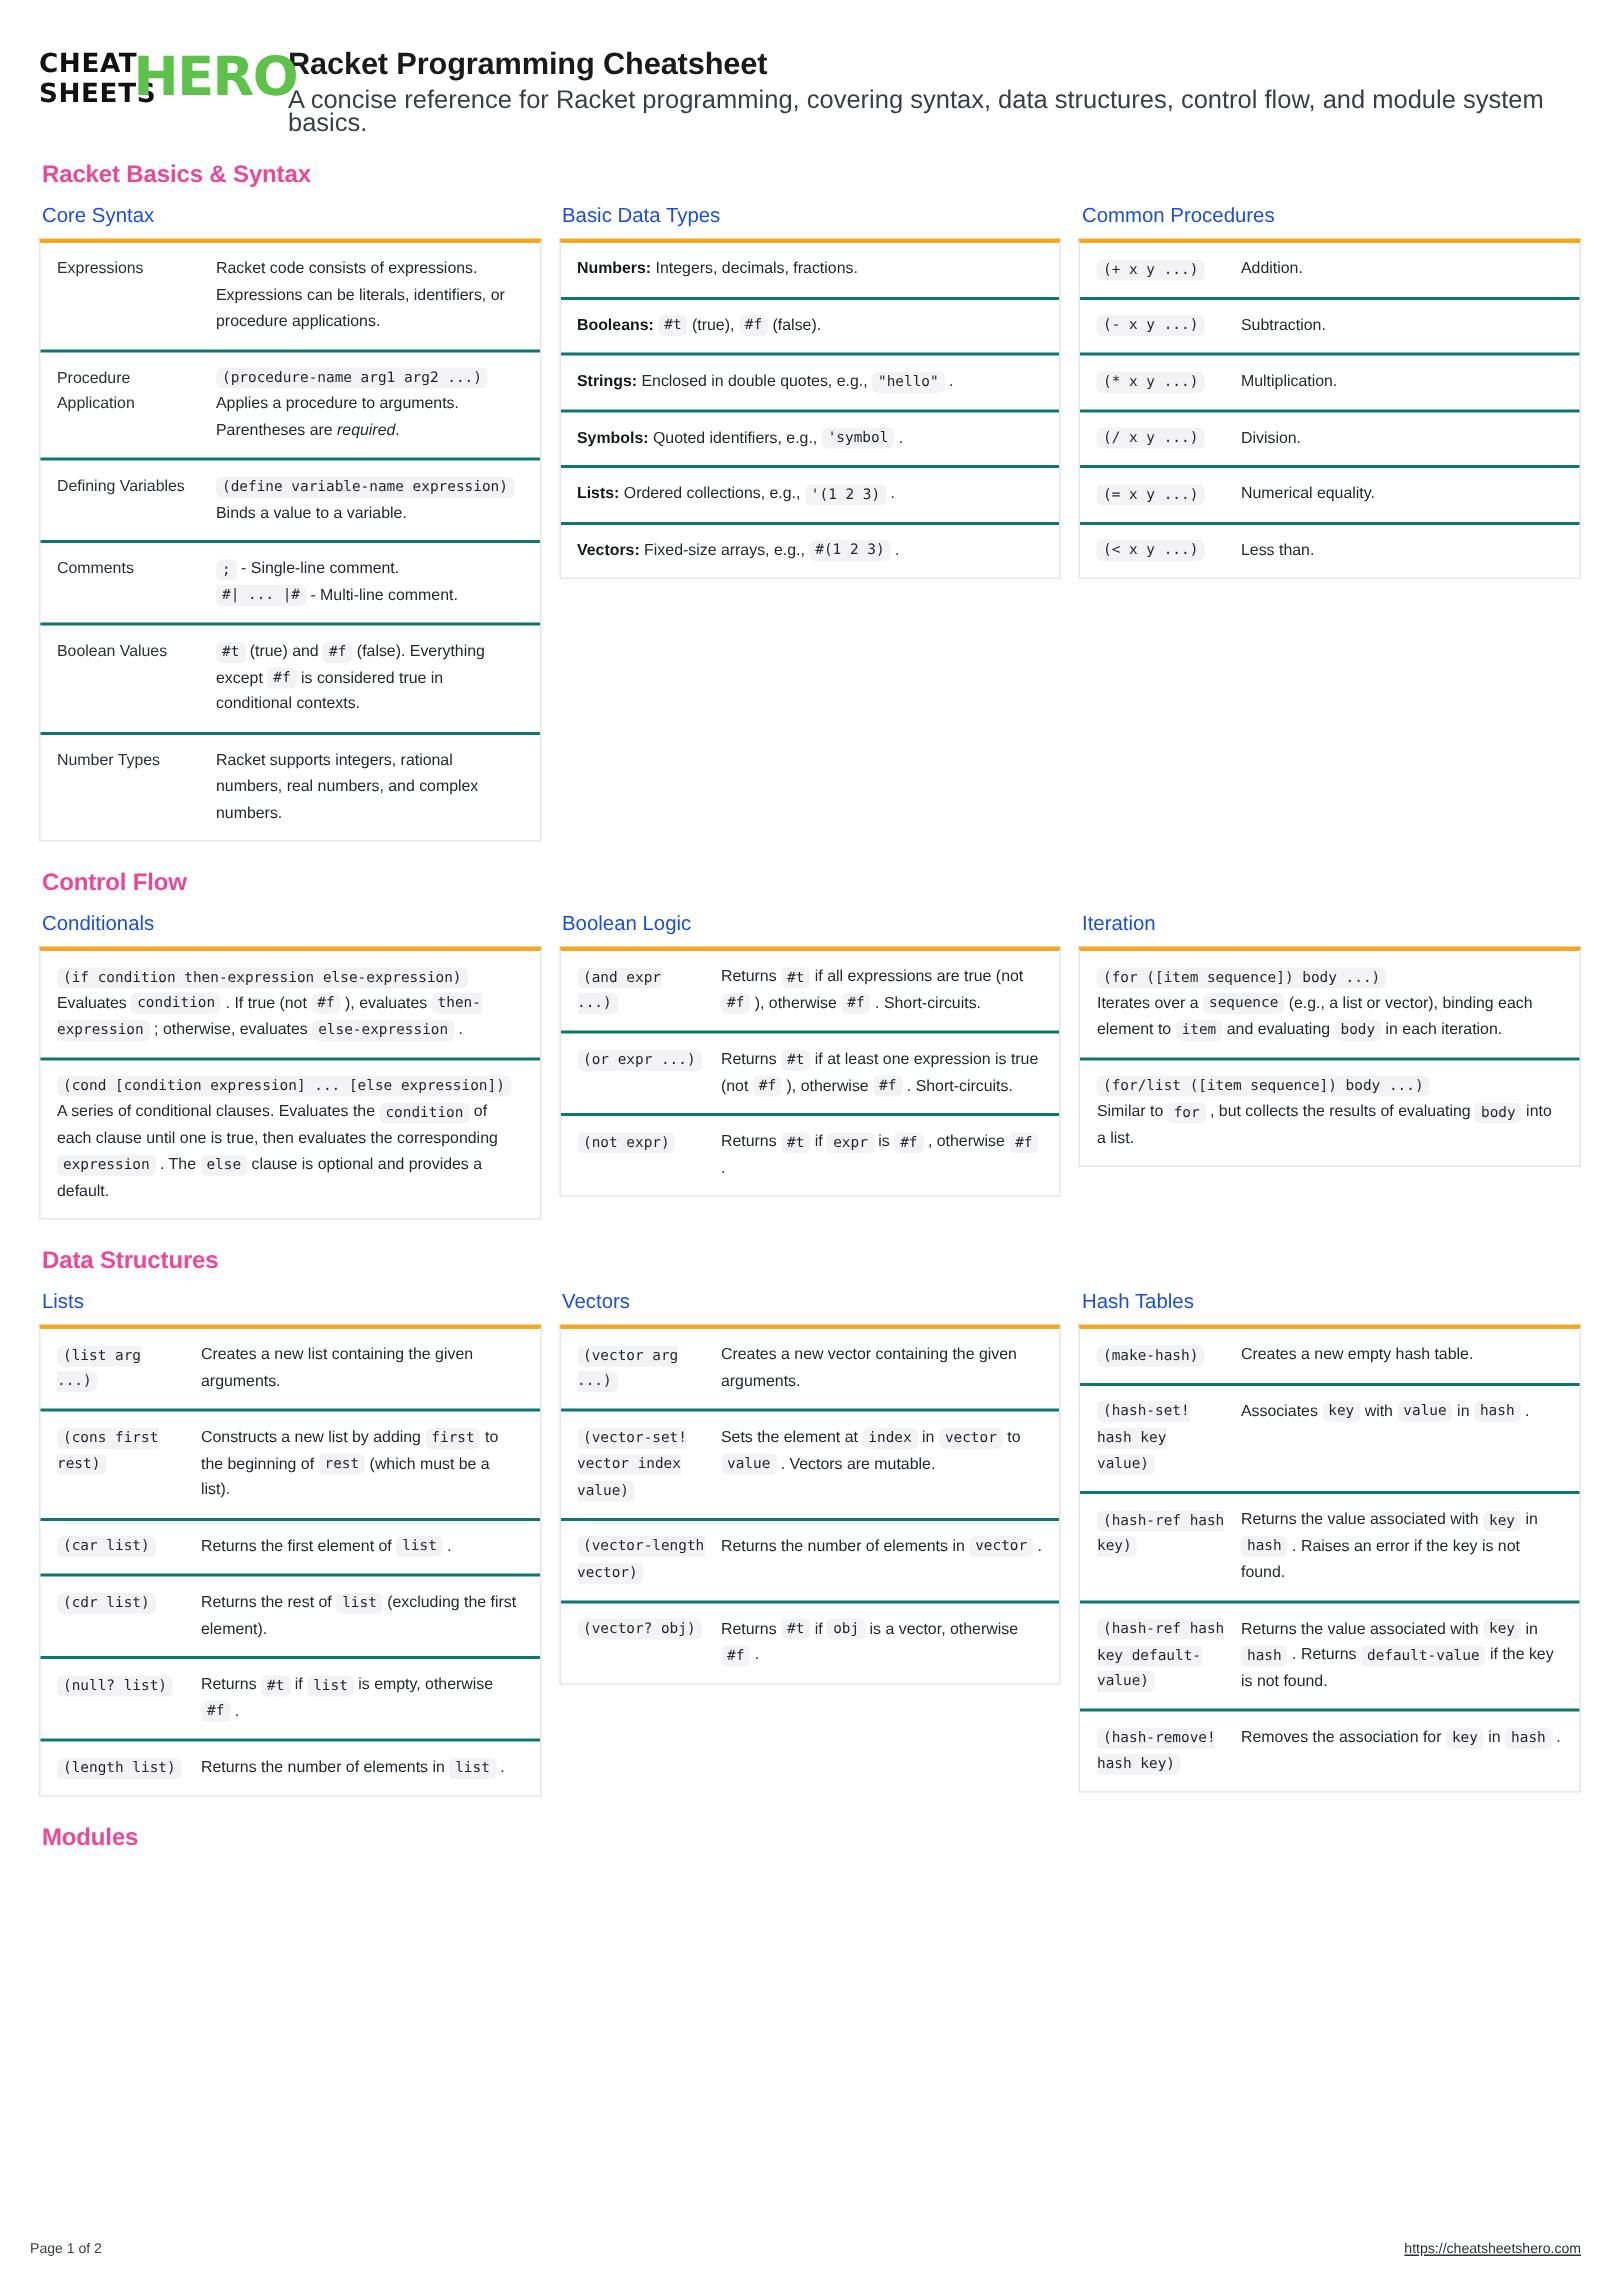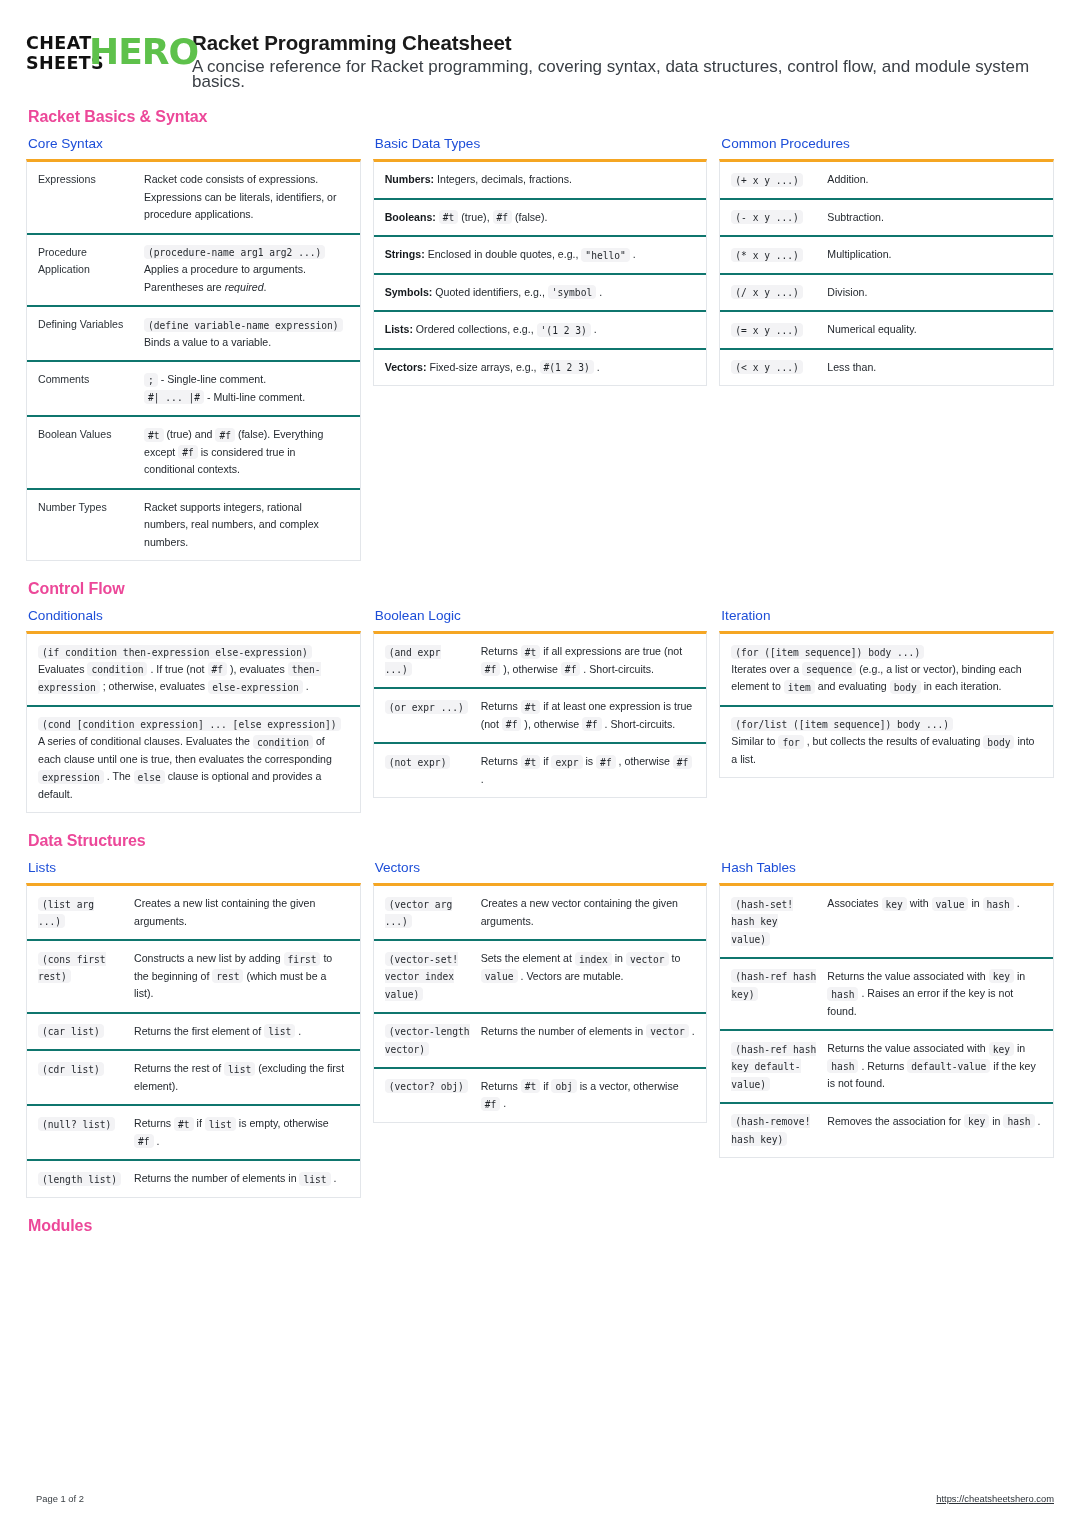--- a/index.html
+++ b/index.html
@@ -139,21 +139,21 @@
     padding: 0;
   }
   b, .b { font-weight: 700; color: #15191d; }
   i, .i { font-style: italic; }
 
   .row .val > .line { display: block; }
 
   
   .footer {
     position: absolute;
-    left: 36px;
+    left: 20px;
     right: 26px;
     bottom: 22px;
     display: flex;
     justify-content: space-between;
     align-items: center;
     font-size: 9.4px;
     color: #3b4045;
   }
   .footer a, .footer .link {
     color: #2b3137;
@@ -434,20 +434,26 @@
               <div class="val">
                 <span class="line"><span>Returns </span><code>#t</code><span> if </span><code>obj</code><span> is a vector, otherwise </span><code>#f</code><span> .</span></span>
               </div>
             </div>
           </div>
         </div>
         <div class="col">
           <h3 class="block-title">Hash Tables</h3>
           <div class="card">
             <div class="row term">
+              <div class="key"><code>(make-hash)</code></div>
+              <div class="val">
+                <span class="line"><span>Creates a new empty hash table.</span></span>
+              </div>
+            </div>
+            <div class="row term">
               <div class="key"><code>(hash-set! hash key value)</code></div>
               <div class="val">
                 <span class="line"><span>Associates </span><code>key</code><span> with </span><code>value</code><span> in </span><code>hash</code><span> .</span></span>
               </div>
             </div>
             <div class="row term">
               <div class="key"><code>(hash-ref hash key)</code></div>
               <div class="val">
                 <span class="line"><span>Returns the value associated with </span><code>key</code><span> in </span><code>hash</code><span> . Raises an error if the key is not found.</span></span>
               </div>

